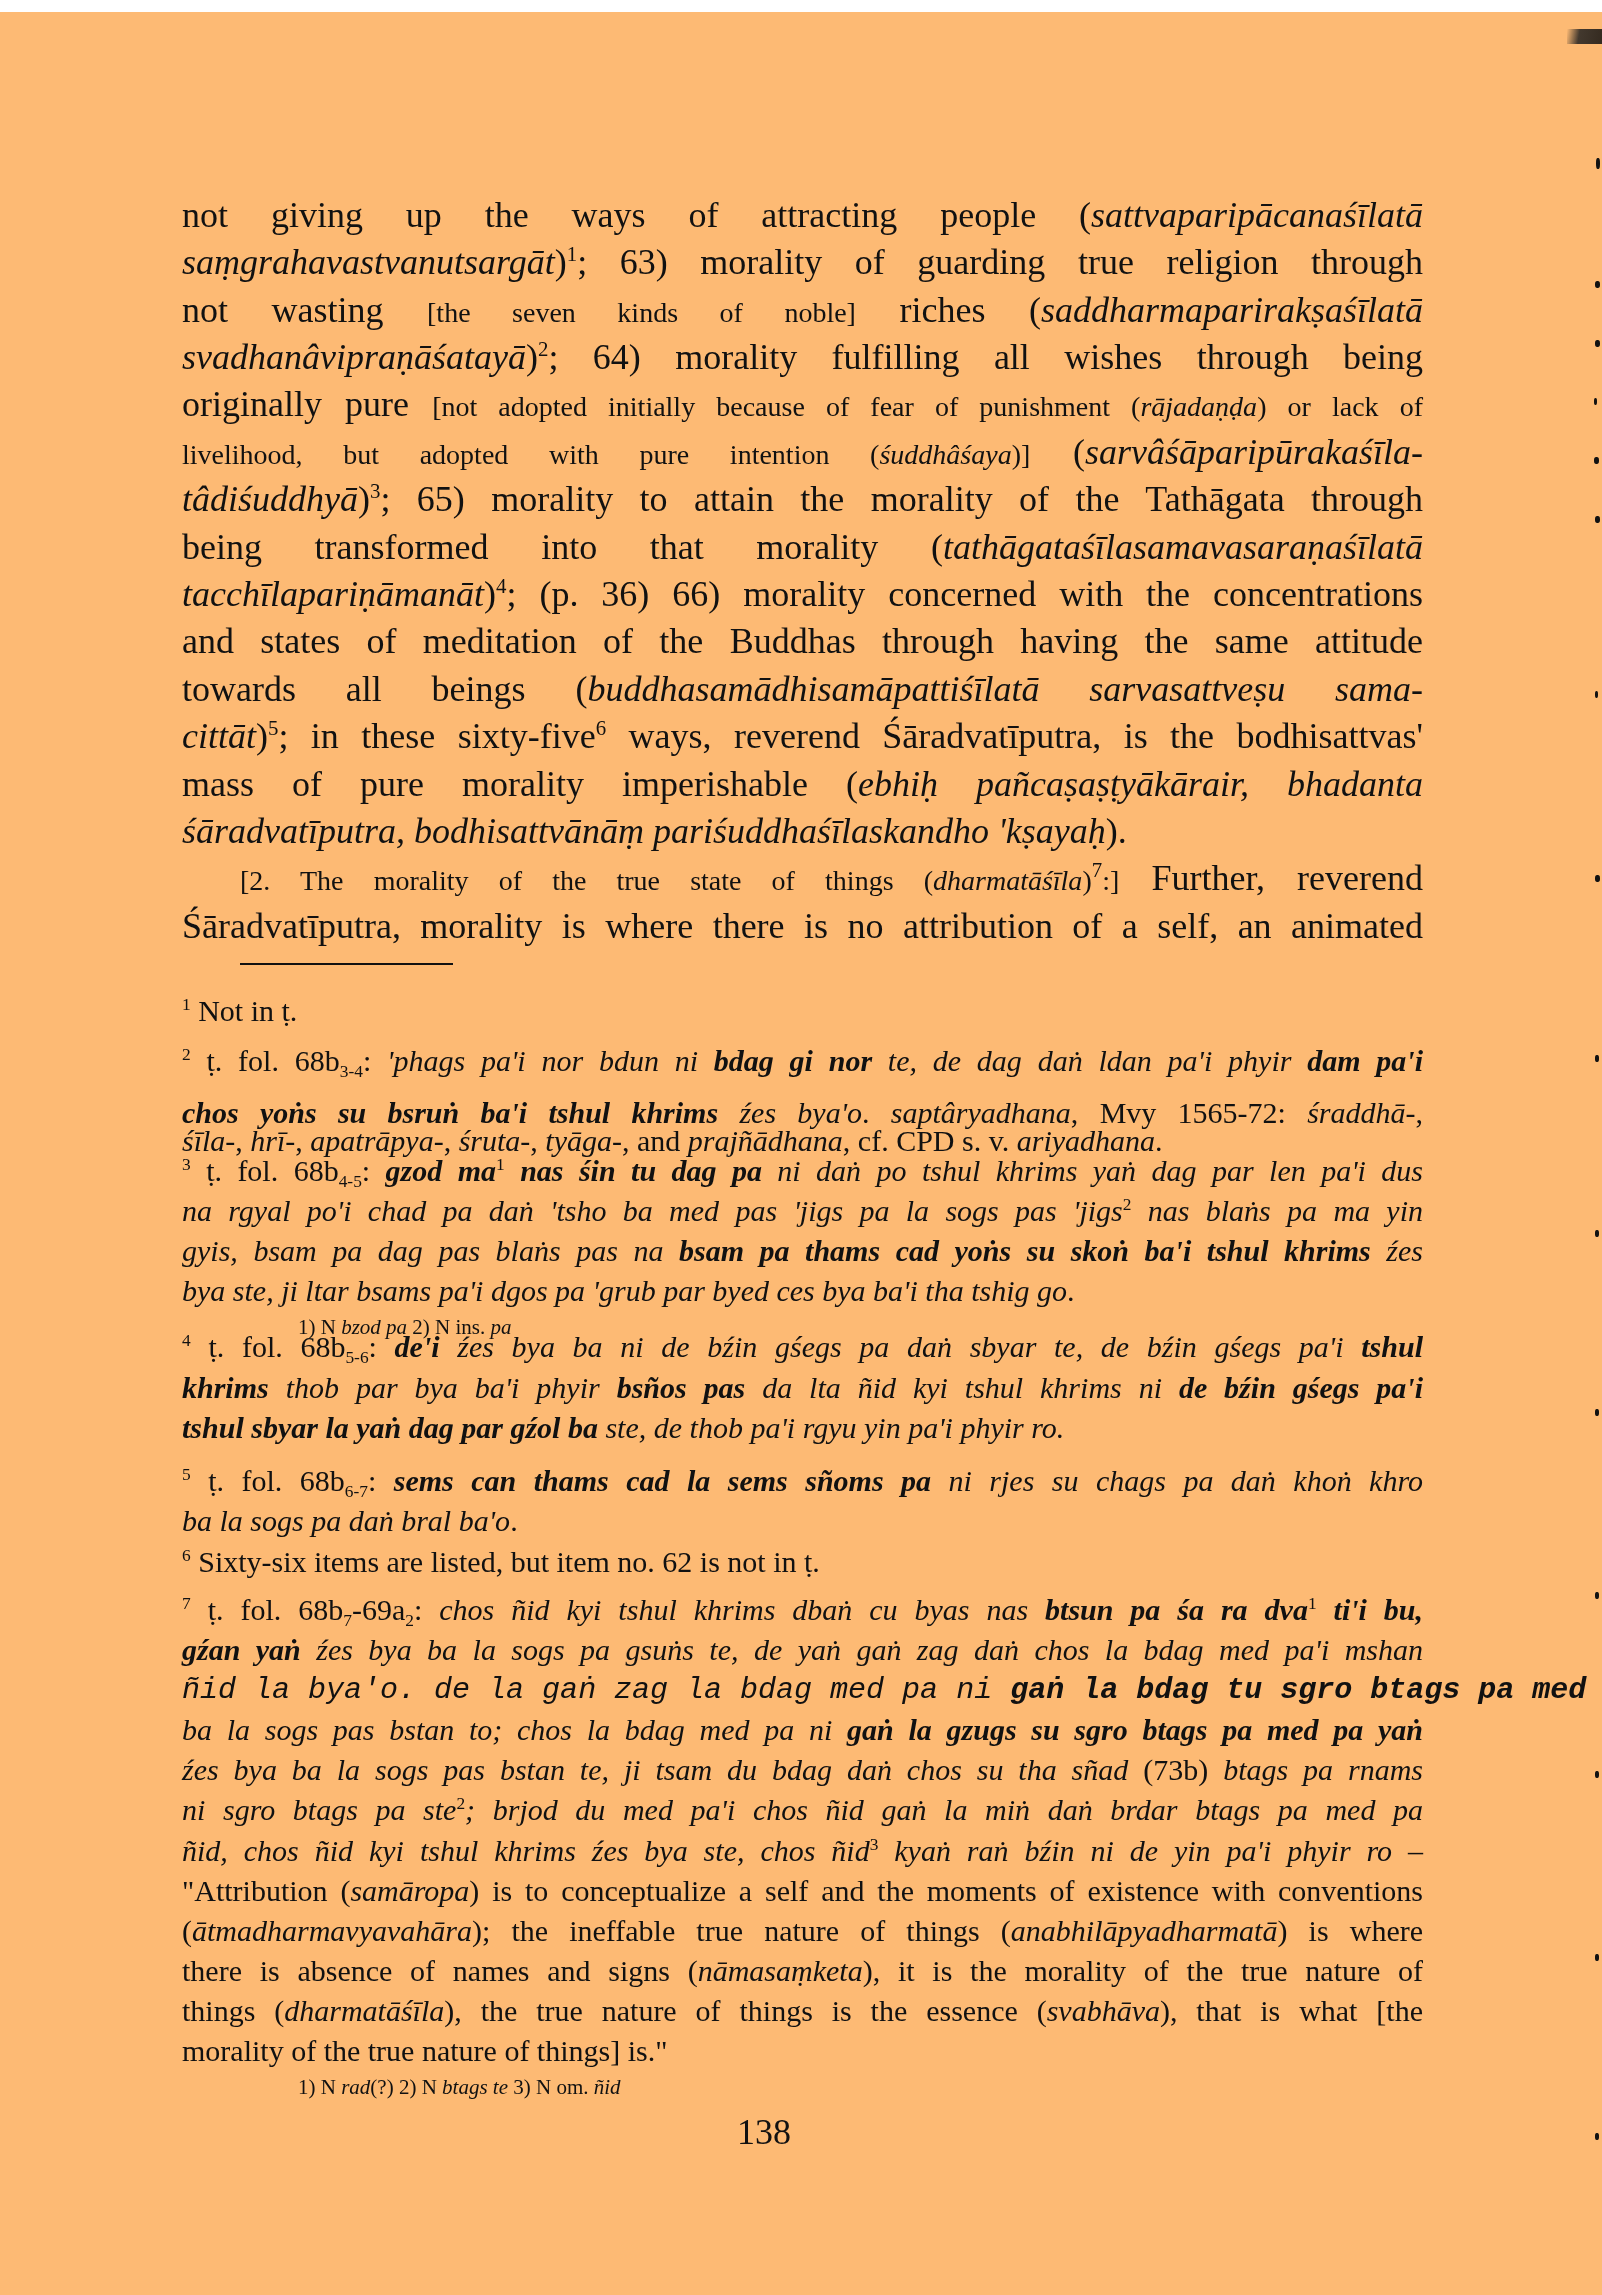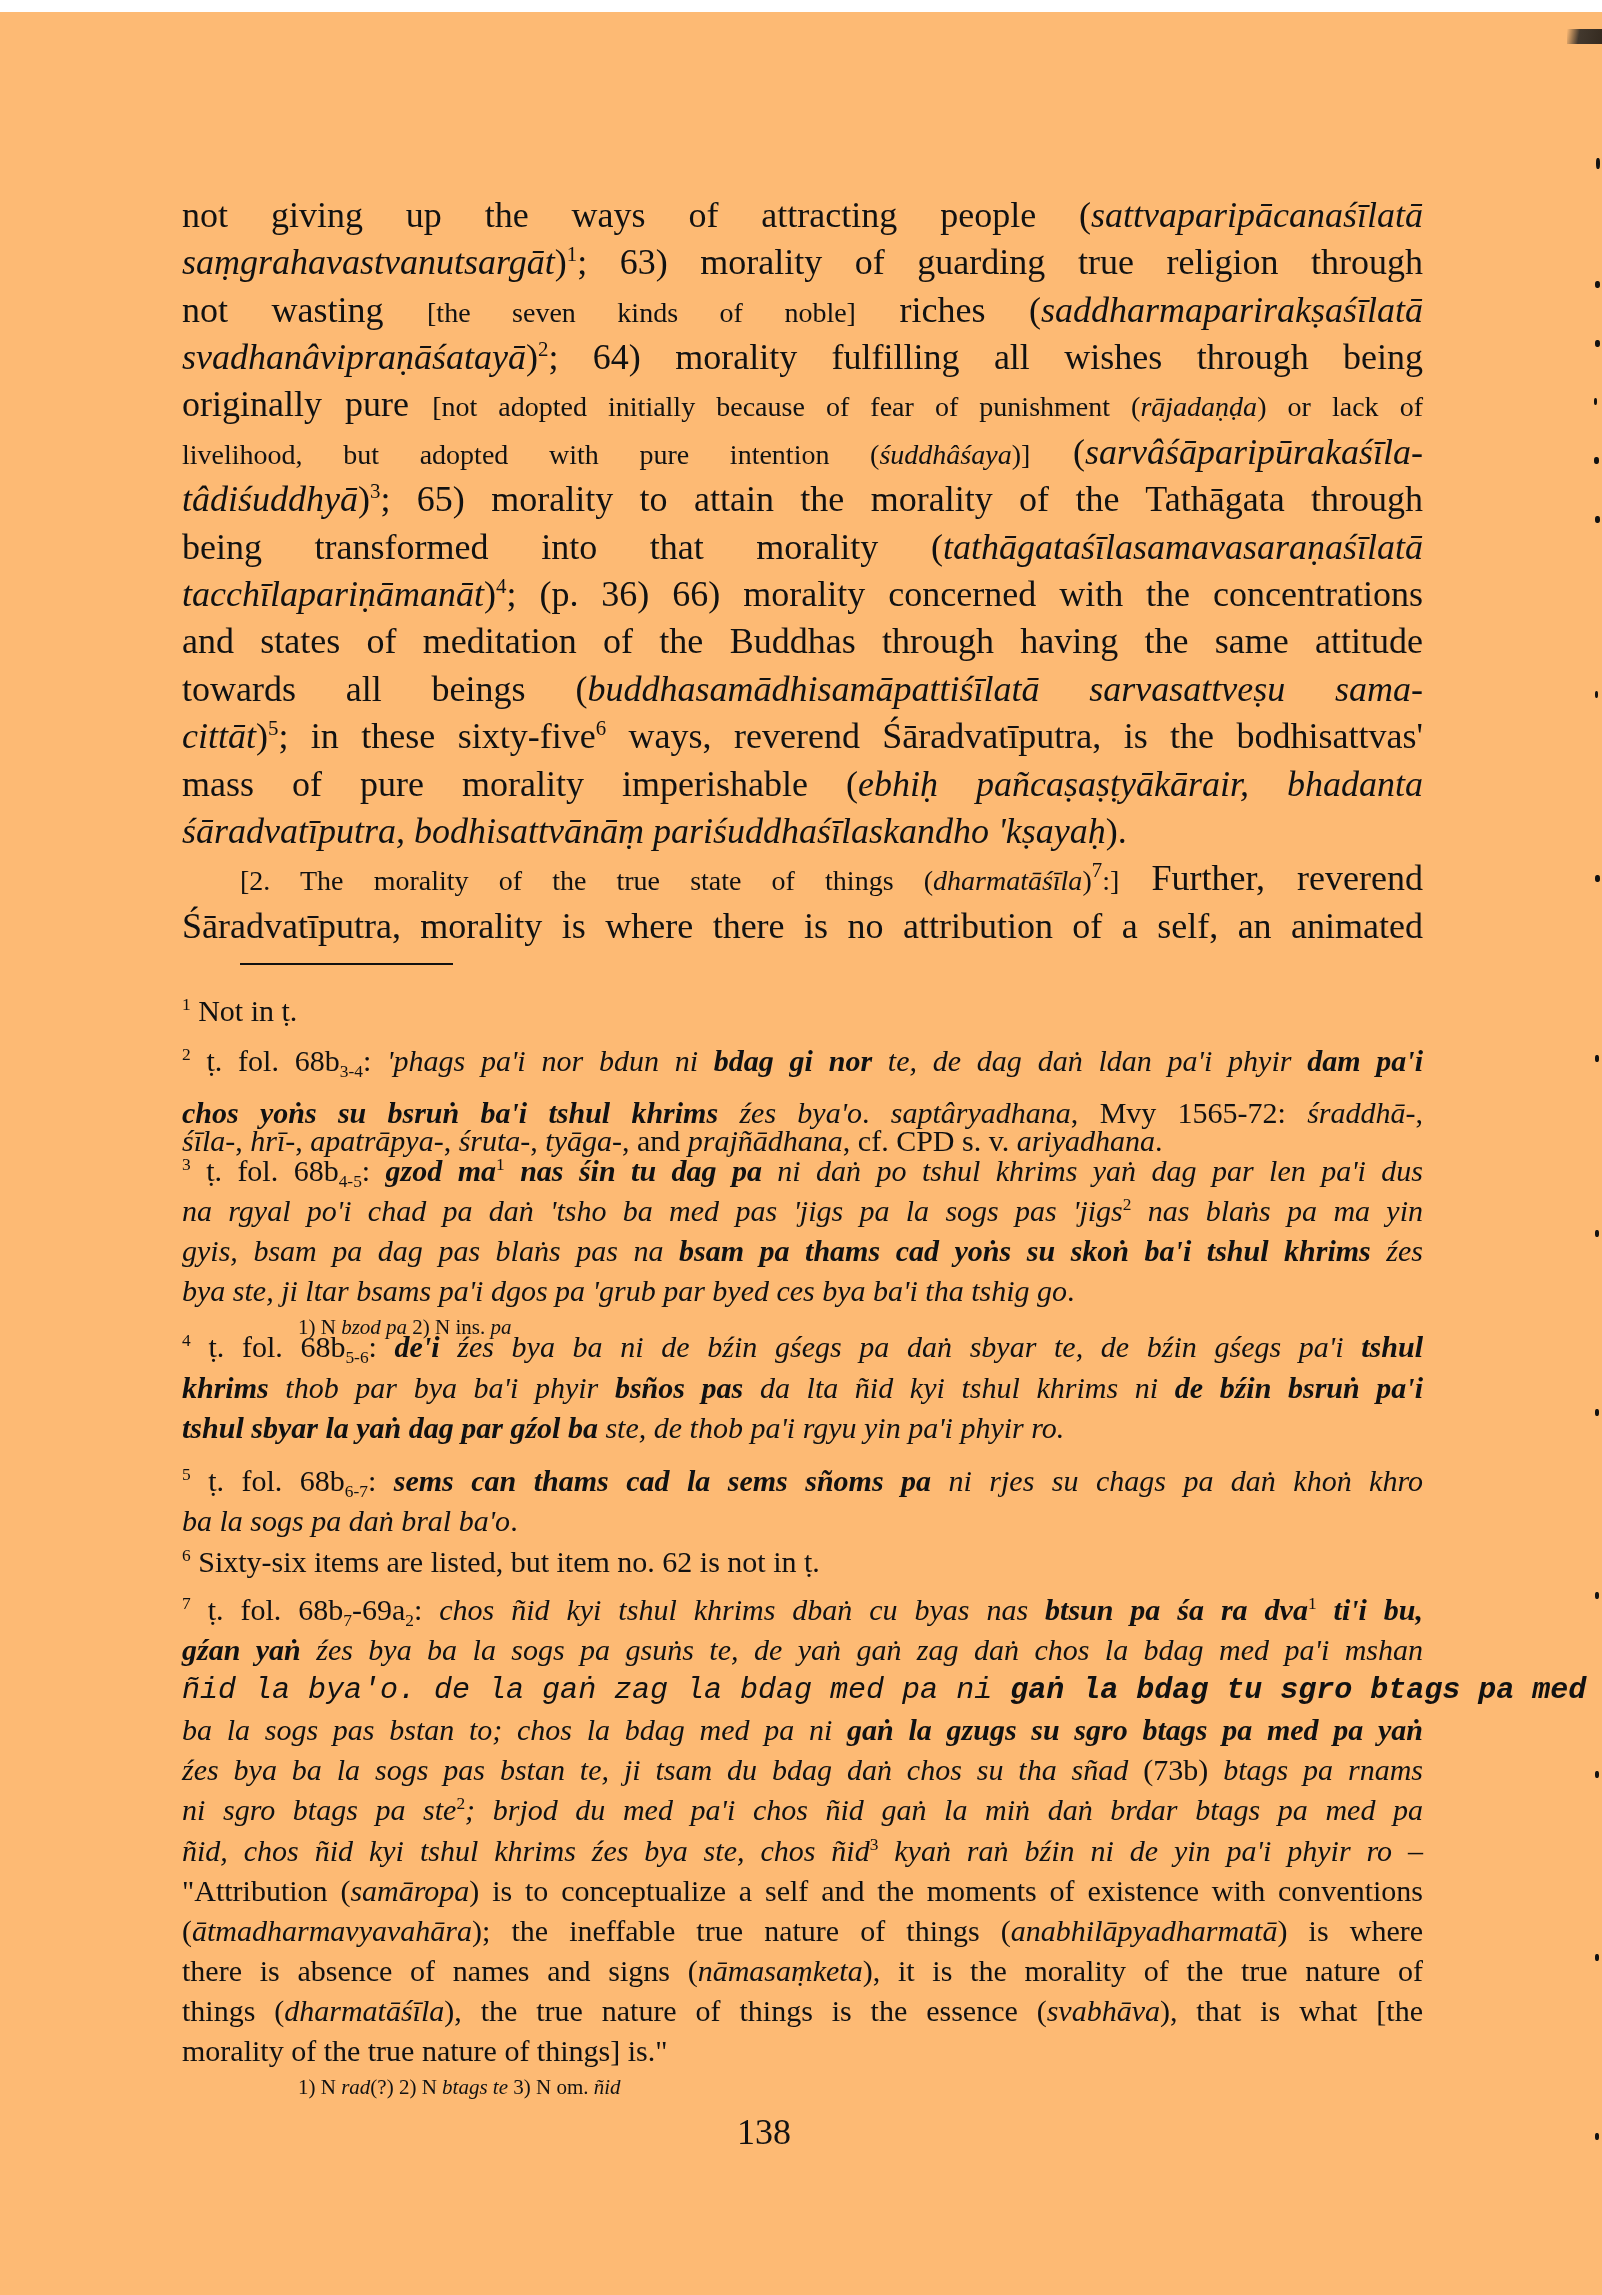--- a/index.html
+++ b/index.html
@@ -58,21 +58,21 @@
       </div>
       <div>
         <div class="ln fn" style="top: 1139px;"><sup>3</sup><span> ṭ. fol. 68b</span><sub>4-5</sub><span>: </span><span class="seg-bi">gzod ma</span><sup>1</sup><span class="seg-bi"> nas śin tu dag pa</span><span class="seg-i"> ni daṅ po tshul khrims yaṅ dag par len pa'i dus</span></div>
         <div class="ln fn" style="top: 1179px;"><span class="seg-i">na rgyal po'i chad pa daṅ 'tsho ba med pas 'jigs pa la sogs pas 'jigs</span><sup>2</sup><span class="seg-i"> nas blaṅs pa ma yin</span></div>
         <div class="ln fn" style="top: 1219px;"><span class="seg-i">gyis, bsam pa dag pas blaṅs pas na </span><span class="seg-bi">bsam pa thams cad yoṅs su skoṅ ba'i tshul khrims</span><span class="seg-i"> źes</span></div>
         <div class="ln fn last" style="top: 1259px;"><span class="seg-i">bya ste, ji ltar bsams pa'i dgos pa 'grub par byed ces bya ba'i tha tshig go</span><span>.</span></div>
         <div class="ln fnv last" style="left: 298px; width: 729px; top: 1298px;"><span>1) N </span><span class="seg-i">bzod pa</span><span> 2) N ins. </span><span class="seg-i">pa</span></div>
       </div>
       <div>
         <div class="ln fn" style="top: 1315px;"><sup>4</sup><span> ṭ. fol. 68b</span><sub>5-6</sub><span>: </span><span class="seg-bi">de'i</span><span class="seg-i"> źes bya ba ni de bźin gśegs pa daṅ sbyar te, de bźin gśegs pa'i </span><span class="seg-bi">tshul</span></div>
-        <div class="ln fn" style="top: 1356px;"><span class="seg-bi">khrims</span><span class="seg-i"> thob par bya ba'i phyir </span><span class="seg-bi">bsños pas</span><span class="seg-i"> da lta ñid kyi tshul khrims ni </span><span class="seg-bi">de bźin bsruṅ pa'i</span></div>
+        <div class="ln fn" style="top: 1356px;"><span class="seg-bi">khrims</span><span class="seg-i"> thob par bya ba'i phyir </span><span class="seg-bi">bsños pas</span><span class="seg-i"> da lta ñid kyi tshul khrims ni </span><span class="seg-bi">de bźin gśegs pa'i</span></div>
         <div class="ln fn last" style="top: 1396px;"><span class="seg-bi">tshul sbyar la yaṅ dag par gźol ba</span><span class="seg-i"> ste, de thob pa'i rgyu yin pa'i phyir ro.</span></div>
       </div>
       <div>
         <div class="ln fn" style="top: 1449px;"><sup>5</sup><span> ṭ. fol. 68b</span><sub>6-7</sub><span>: </span><span class="seg-bi">sems can thams cad la sems sñoms pa</span><span class="seg-i"> ni rjes su chags pa daṅ khoṅ khro</span></div>
         <div class="ln fn last" style="top: 1489px;"><span class="seg-i">ba la sogs pa daṅ bral ba'o</span><span>.</span></div>
       </div>
       <div>
         <div class="ln fn last" style="top: 1530px;"><sup>6</sup><span> Sixty-six items are listed, but item no. 62 is not in ṭ.</span></div>
       </div>
       <div>

